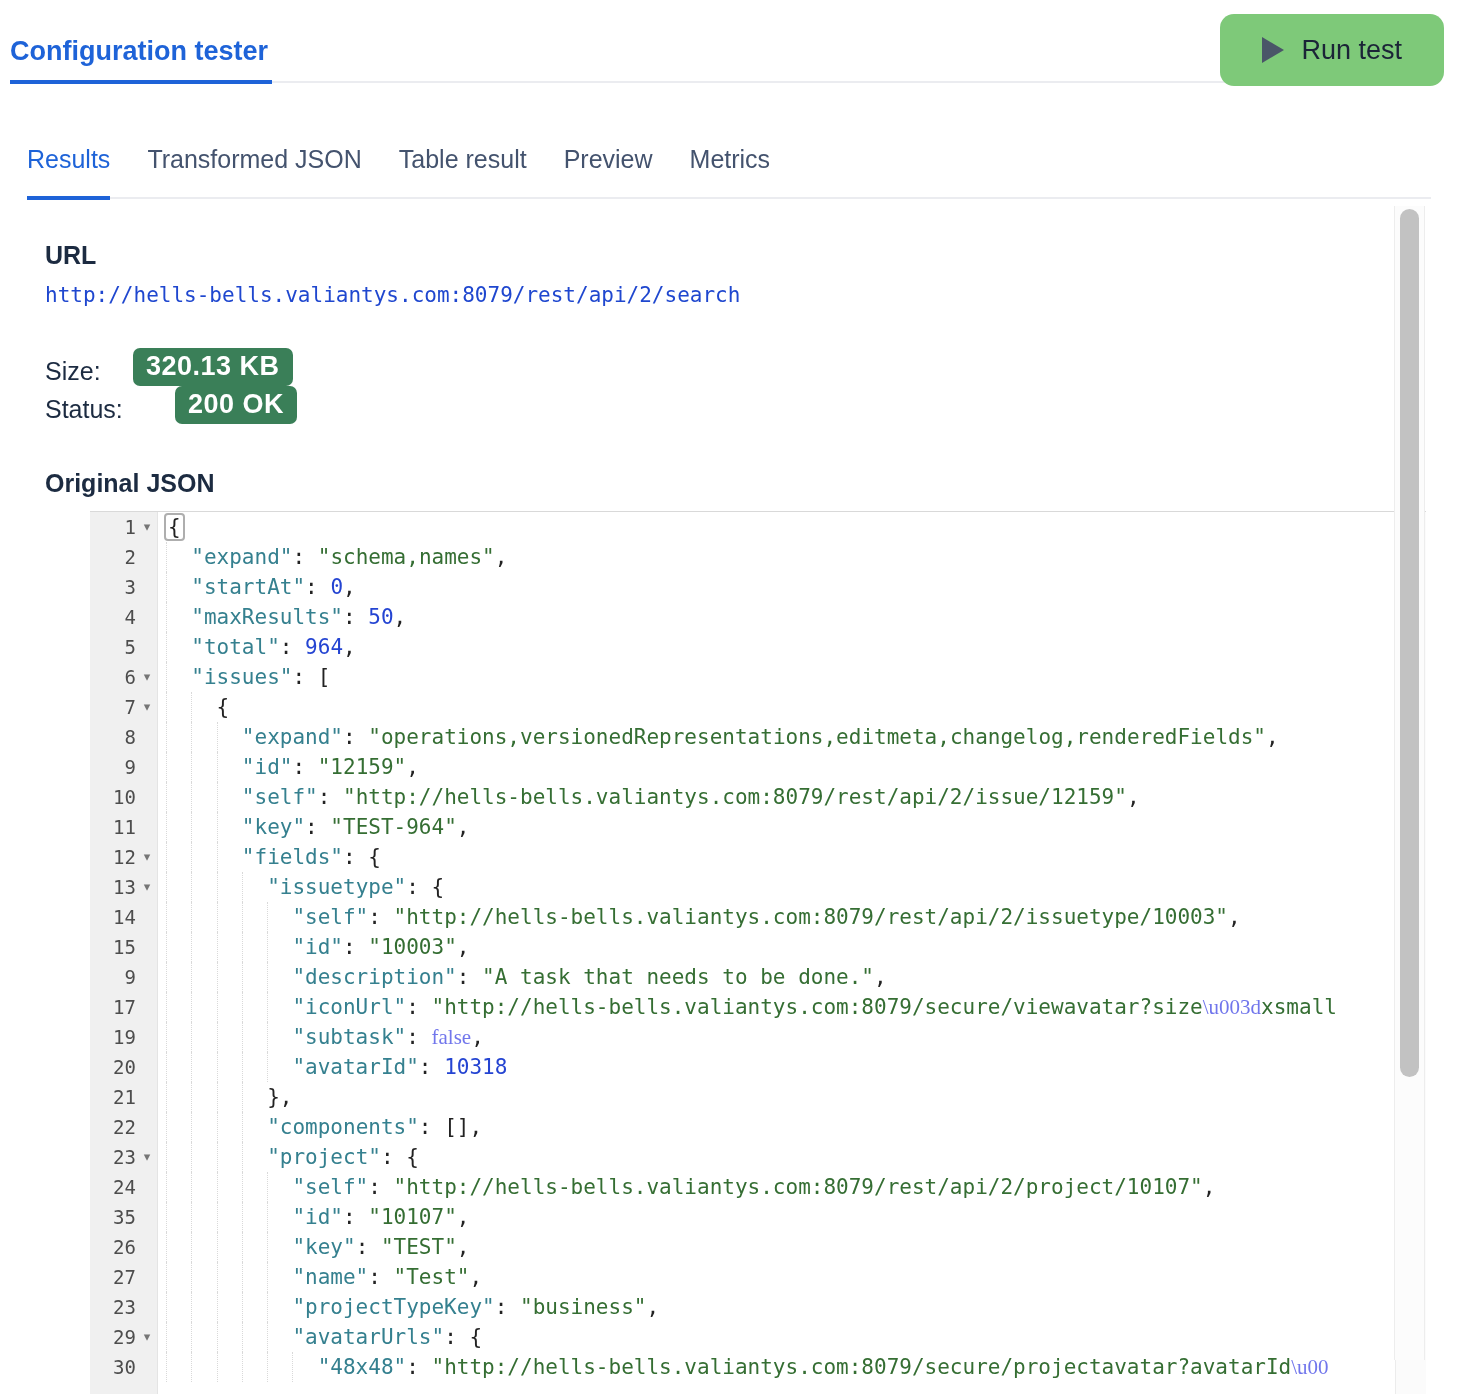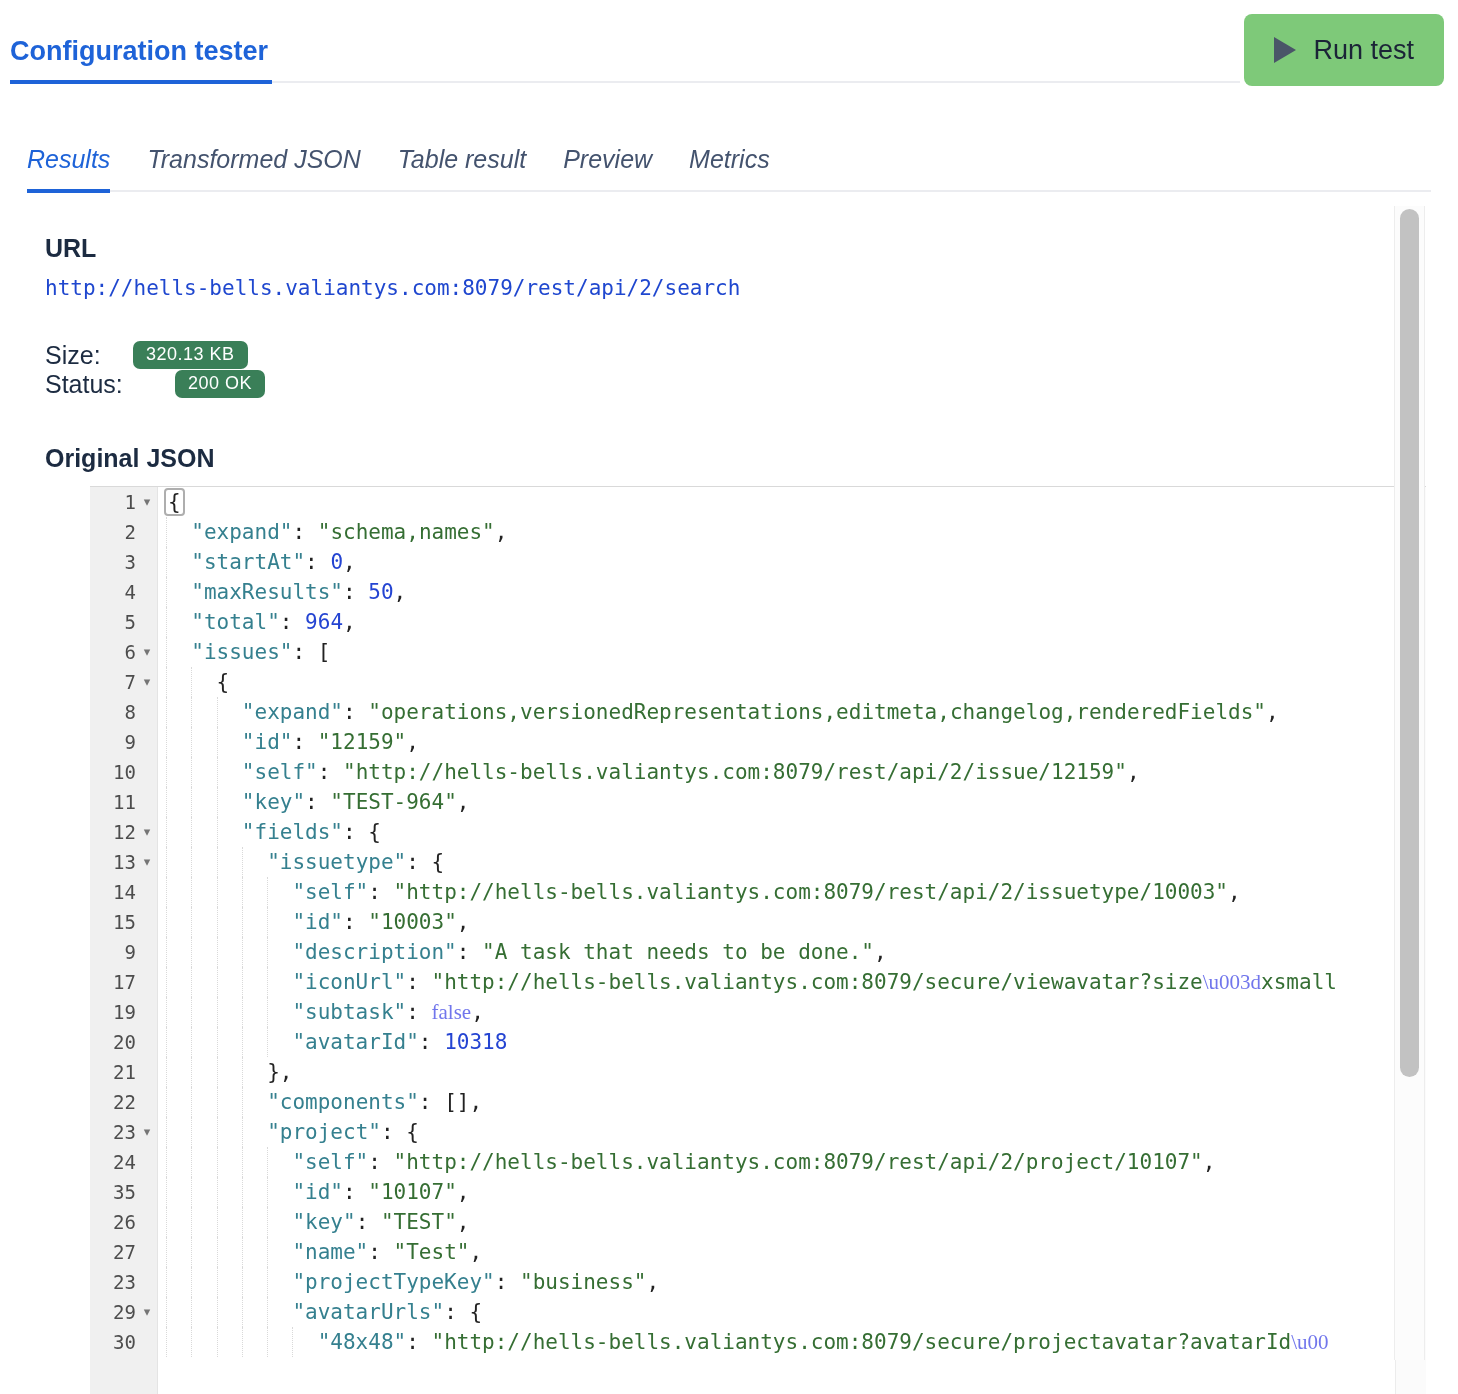--- a/index.html
+++ b/index.html
@@ -10,43 +10,43 @@
   }
   *{box-sizing:border-box;margin:0;padding:0;}
   html,body{background:#fff;}
   body{width:1458px;height:1394px;overflow:hidden;position:relative;
        font-family:"Liberation Sans",sans-serif;color:var(--ink);}
 
   
   .titlebar{margin:36px 0 0 10px;width:1230px;border-bottom:2px solid #ebecf0;}
   .title{display:inline-block;font-size:27px;font-weight:700;color:var(--accent);
          border-bottom:4px solid var(--accent);margin-bottom:-3px;padding:0 4px 13px 0;cursor:pointer;}
-  .run-btn{position:absolute;top:14px;right:14px;height:72px;padding:0 30px;
-           background:var(--button-green);border:none;border-radius:8px;cursor:pointer;
+  .run-btn{position:absolute;top:14px;right:14px;height:72px;padding:0 42px;
+           background:var(--button-green);border:none;border-radius:14px;cursor:pointer;
            display:flex;align-items:center;gap:17px;
            font-family:"Liberation Sans",sans-serif;font-size:27px;font-weight:500;color:var(--button-ink);}
   .play{width:0;height:0;border-left:22px solid var(--icon-slate);
         border-top:13px solid transparent;border-bottom:13px solid transparent;}
 
   
   .tabbar{display:flex;gap:37px;margin:62px 0 0 27px;width:1404px;border-bottom:2px solid #ebecf0;}
-  .tab{font-size:25px;font-weight:500;color:var(--tab-ink);padding-bottom:15px;cursor:pointer;white-space:nowrap;font-style:italic;}
+  .tab{font-size:25px;font-weight:500;color:var(--tab-ink);padding-bottom:22px;cursor:pointer;white-space:nowrap;}
   .tab.active{color:var(--accent);border-bottom:4px solid var(--accent);margin-bottom:-3px;}
 
   
   .content{padding-left:45px;}
   .h-block{font-size:25px;font-weight:700;color:var(--ink);}
   .h-url{margin-top:42px;}
   .url{margin-top:13px;font-family:"DejaVu Sans Mono",monospace;font-size:21px;
        color:var(--url-blue);text-decoration:none;display:inline-block;}
-  .kv{display:flex;align-items:flex-start;}
+  .kv{display:flex;align-items:flex-end;}
   .kv.size{margin-top:41px;}
   .kv.status{gap:42px;}
   .kv-label{font-size:25px;color:var(--ink);width:88px;flex:none;}
-  .badge{background:var(--badge-green);color:#ffffff;font-weight:400;font-size:18px;
+  .badge{background:var(--badge-green);color:#ffffff;font-weight:700;font-size:27px;
          padding:3px 13px 4px;border-radius:7px;letter-spacing:.5px;white-space:nowrap;}
   .h-json{margin-top:45px;}
 
   
   .editor{position:relative;margin:13px 0 0 45px;width:1336px;height:940px;
           border-top:1px solid #d9d9d9;background:#fff;overflow:hidden;}
   .lines{position:relative;height:100%;margin-right:31px;overflow:hidden;}
   .gutter-col{position:absolute;left:0;top:0;bottom:0;width:68px;background:#f0f0f0;
               border-right:1px solid #e4e4e4;}
   .cl{position:relative;display:flex;height:30px;line-height:30px;}

